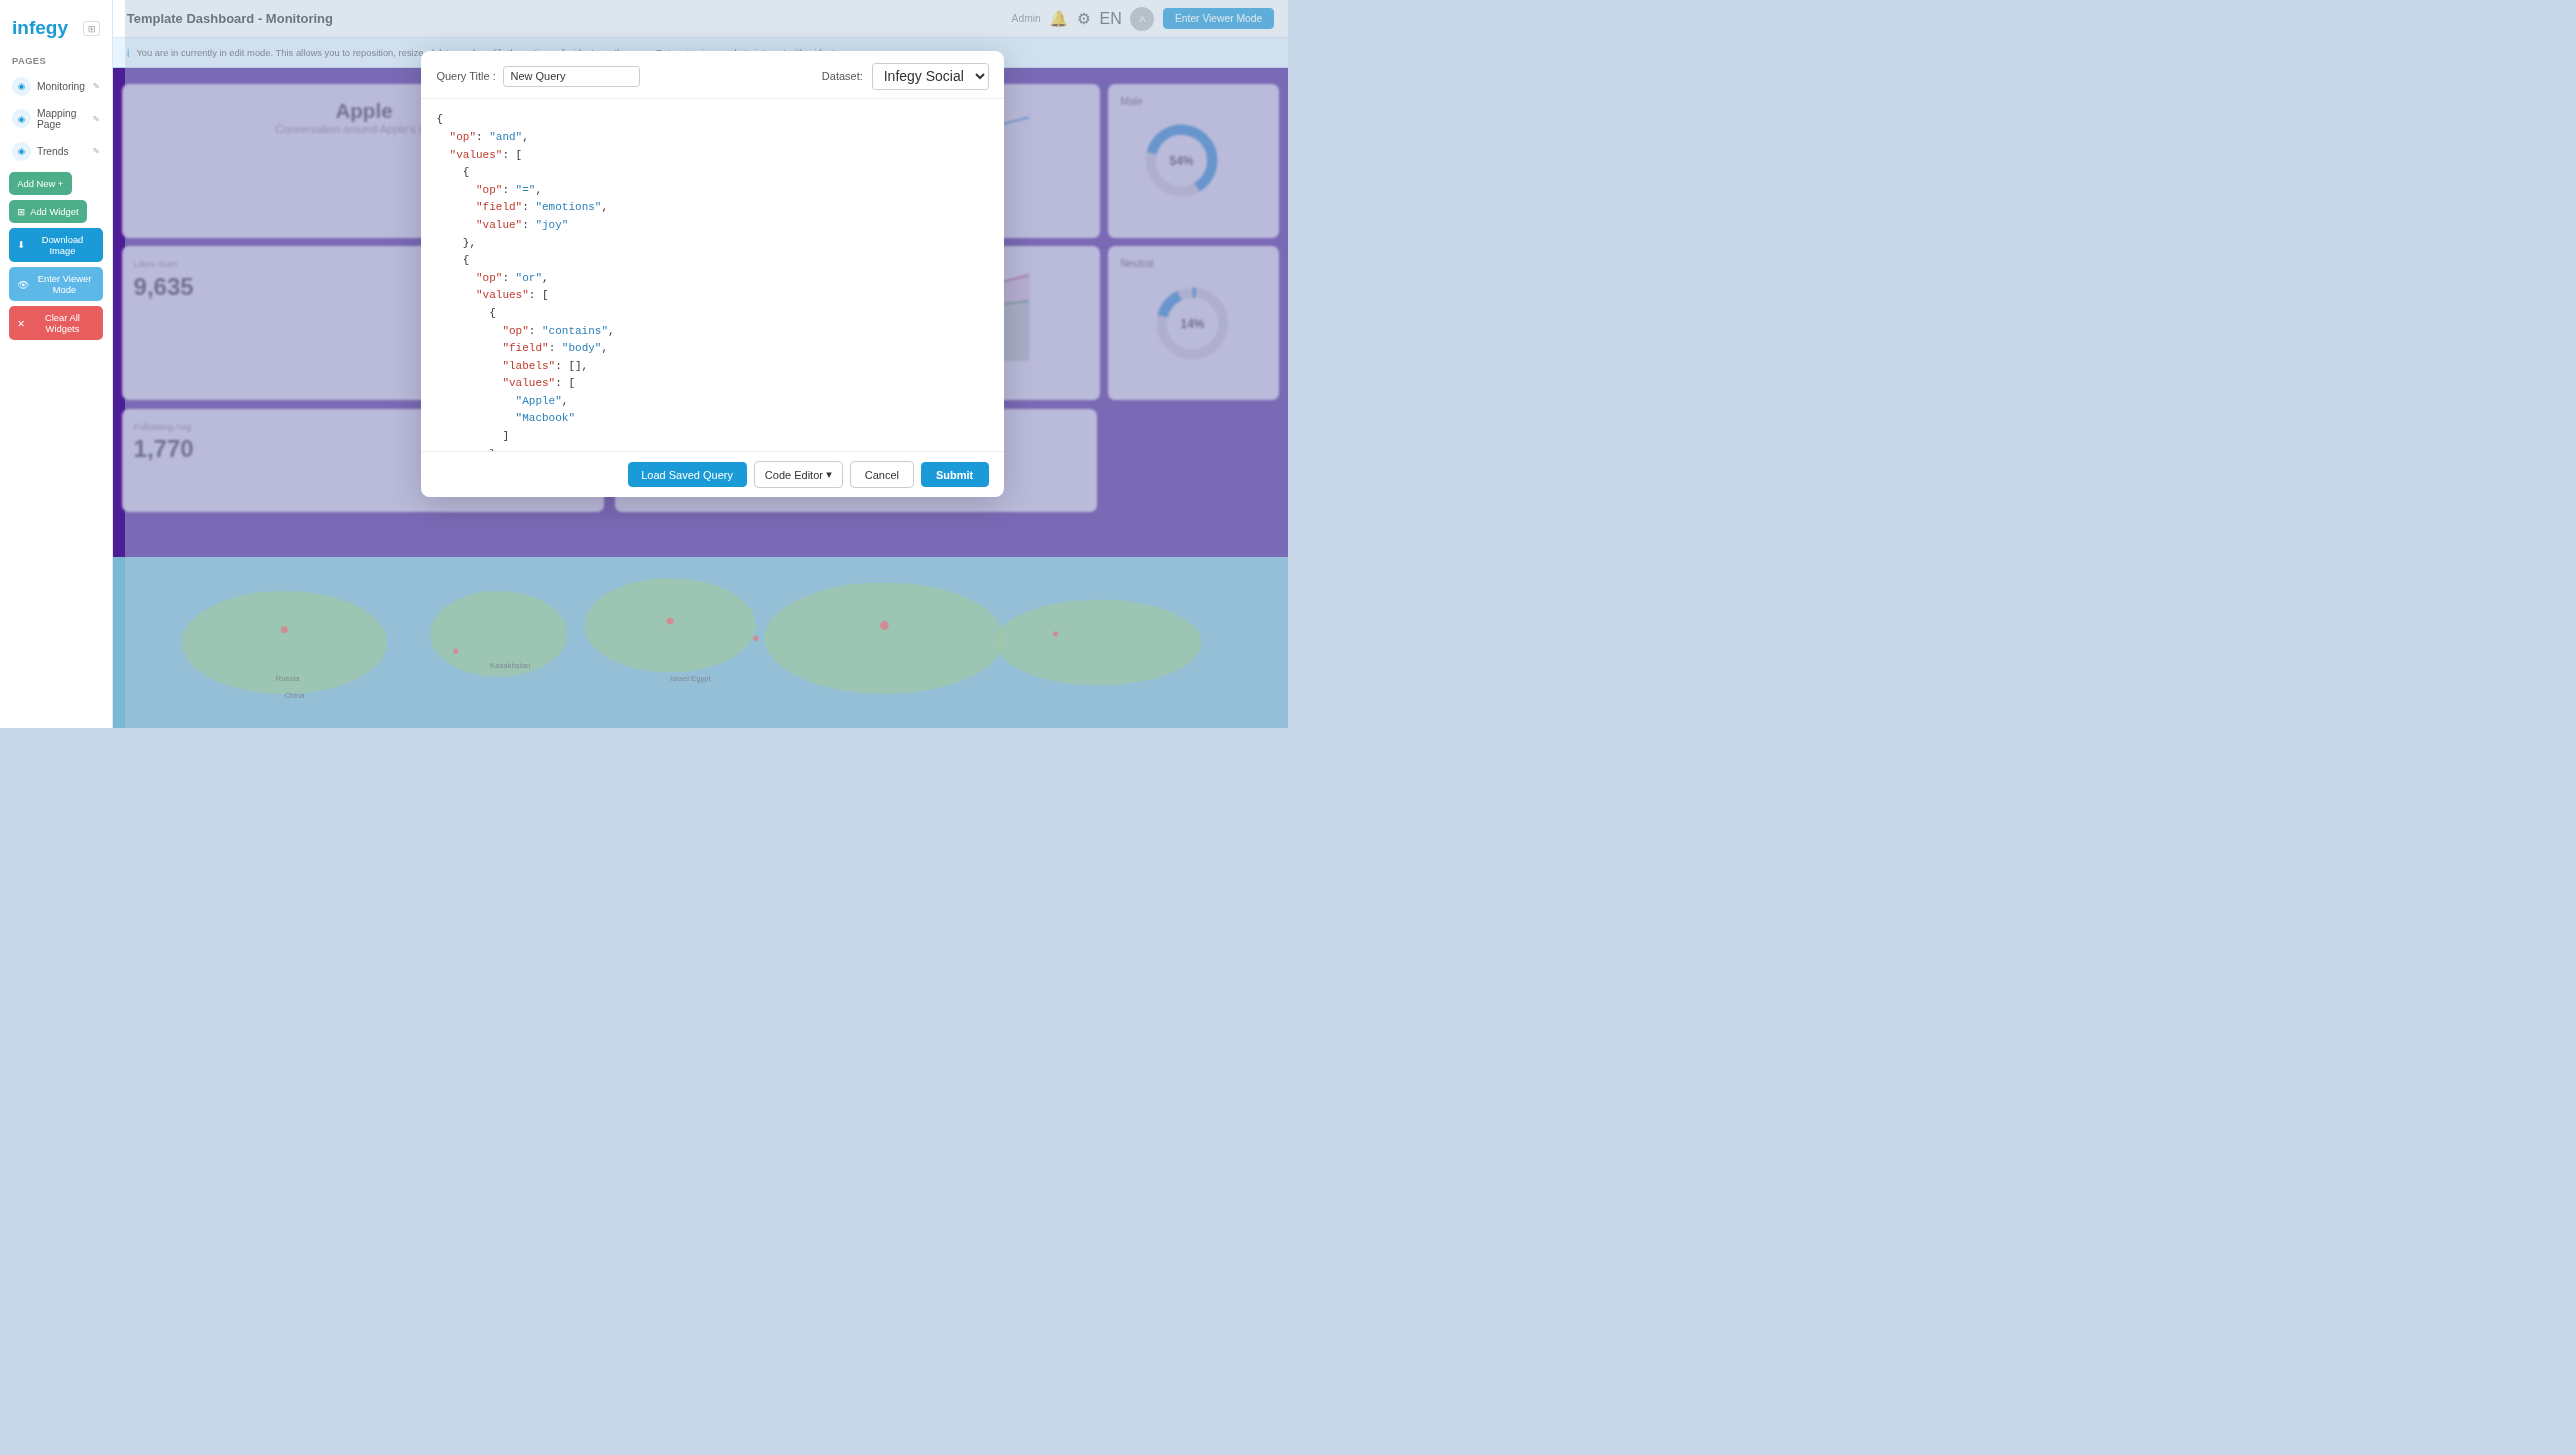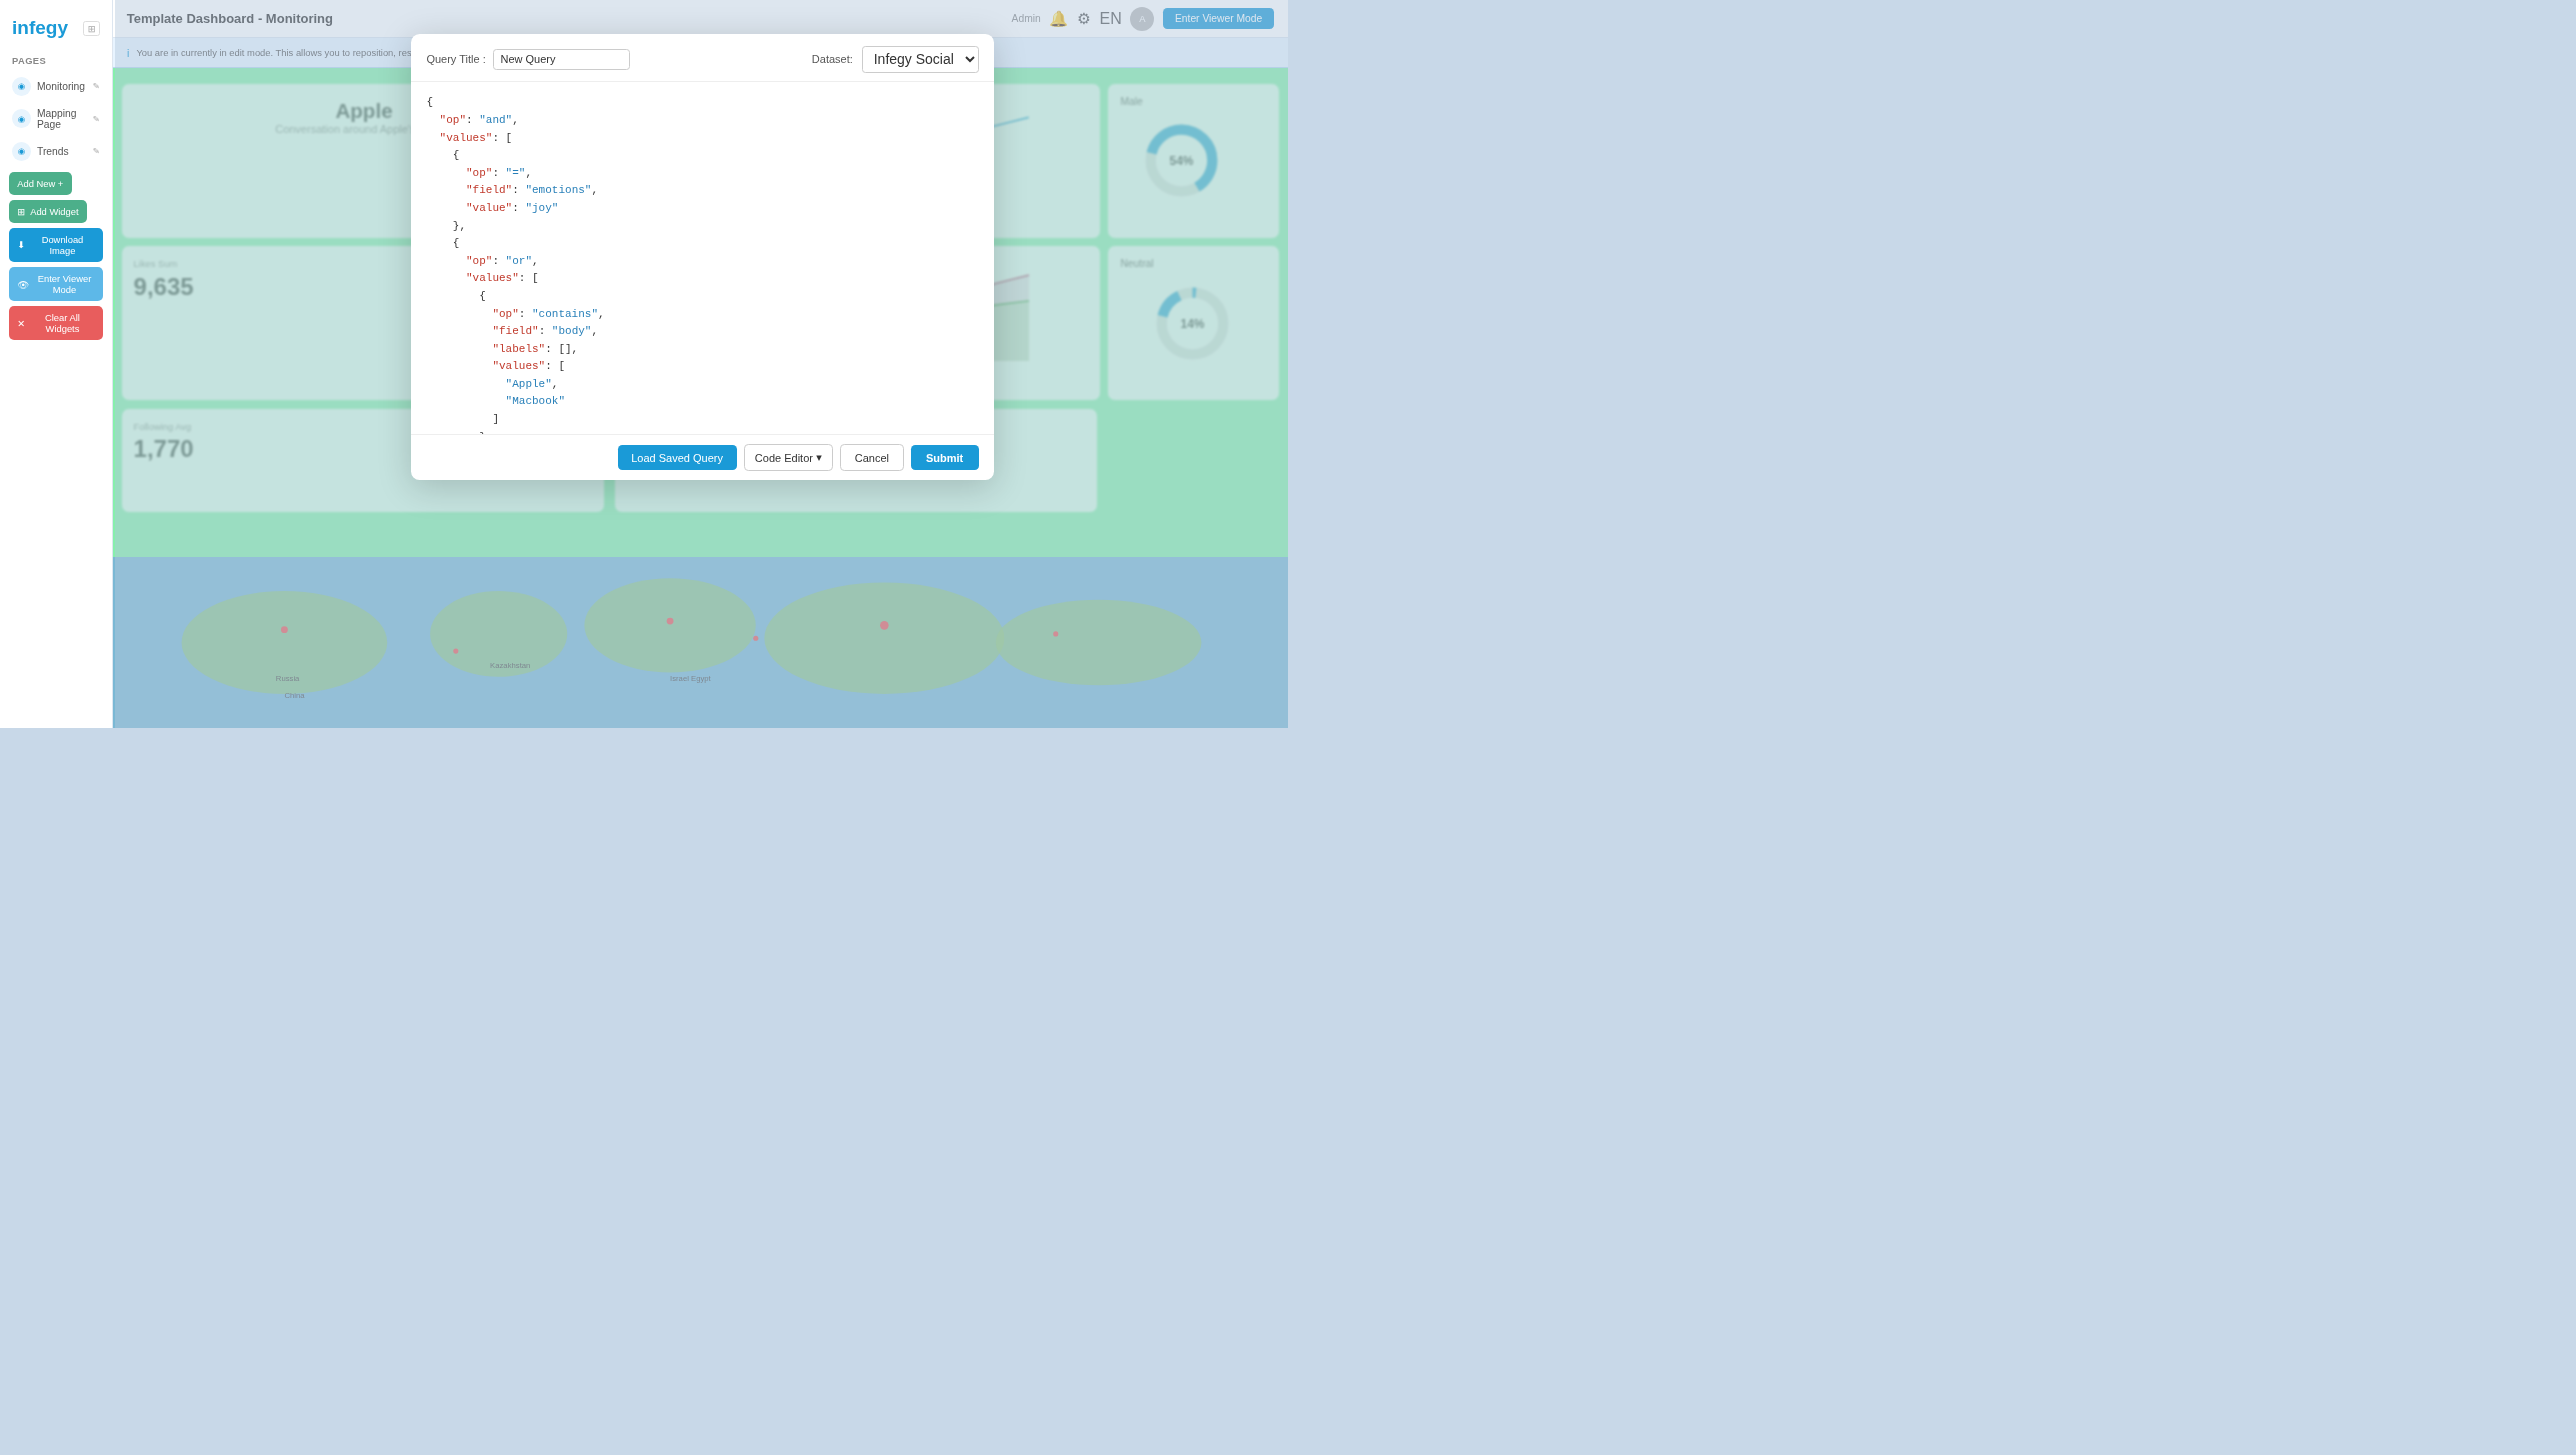--- a/index.html
+++ b/index.html
@@ -85,21 +85,21 @@
     .btn-blue { background: #1a9ad7; color: #fff; }
     .btn-blue-light { background: #5db8e8; color: #fff; }
     .btn-red { background: #e85d5d; color: #fff; }
 
     
     .main {
       position: absolute;
       left: 113px; top: 0;
       width: calc(1288px - 113px);
       height: 728px;
-      background: #86efac;
+      background: #4c1d95;
       overflow: hidden;
     }
 
     
     .header {
       background: #fff;
       height: 38px;
       display: flex;
       align-items: center;
       justify-content: space-between;
@@ -160,28 +160,28 @@
     }
     .widget-value {
       font-size: 24px;
       font-weight: 700;
       color: #333;
     }
 
     
     .overlay {
       position: absolute;
-      top: 0; left: 2px;
+      top: 0; left: 12px;
       width: 100%; height: 100%;
       background: rgba(180, 200, 220, 0.45);
       z-index: 10;
       display: flex;
       align-items: flex-start;
       justify-content: center;
-      padding-top: 34px;
+      padding-top: 51px;
     }
 
     
     .modal {
       background: #fff;
       border-radius: 8.6px;
       width: 583px;
       max-height: 446px;
       box-shadow: 0 6.9px 34px rgba(0,0,0,0.18);
       display: flex;

